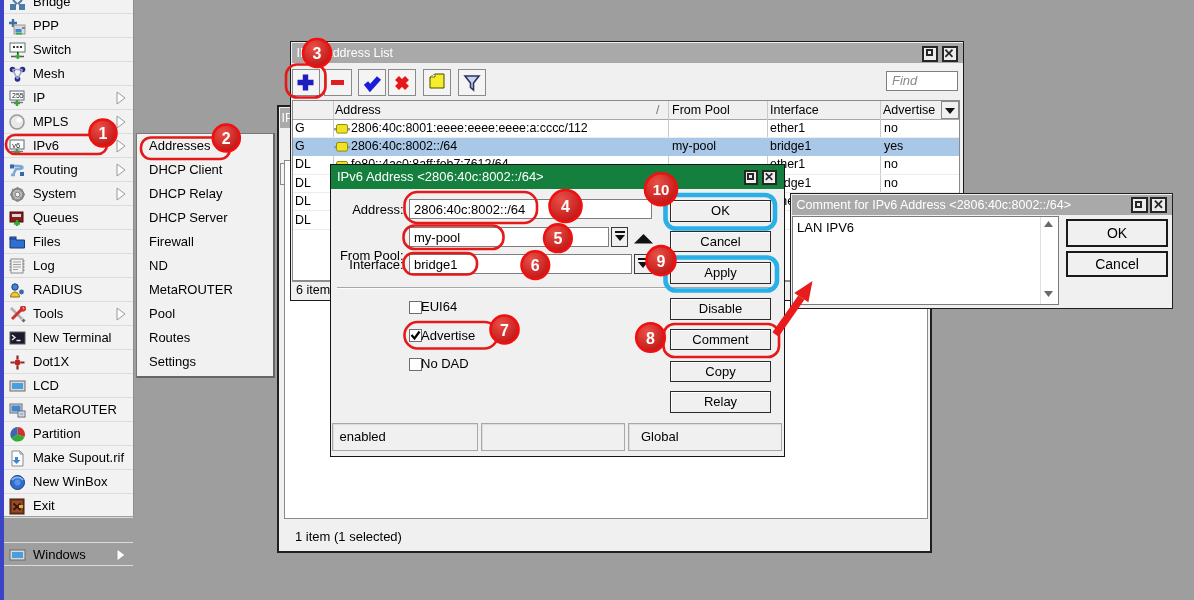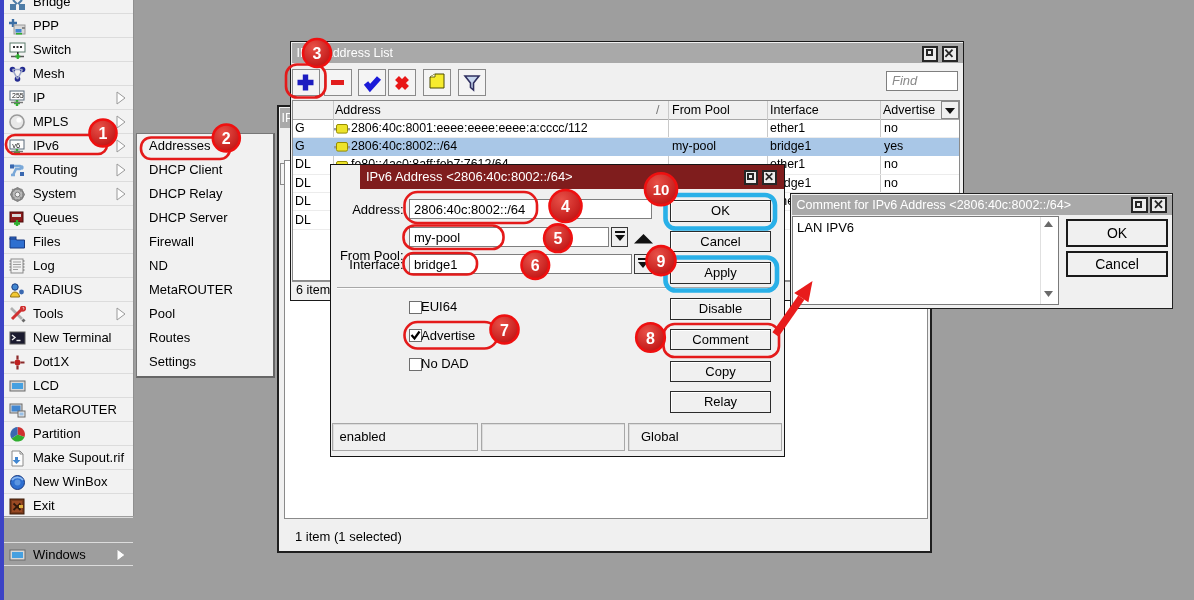--- a/index.html
+++ b/index.html
@@ -37,22 +37,22 @@
 #tableB{position:absolute;left:1px;top:57.5px;width:668px;height:181.5px;background:#fff;border:1px solid #8a8a8a;}
 #tableB .hdr{position:absolute;left:0;top:0;width:100%;height:19px;background:#f0f0f0;border-bottom:1px solid #a8a8a8;}
 .hcell{position:absolute;top:0;height:19px;line-height:19px;font-size:12.5px;}
 .vline{position:absolute;top:0;bottom:0;width:1px;background:#c9c9c9;}
 .row{position:absolute;left:0;width:100%;height:18.4px;font-size:12.4px;border-bottom:1px solid #ececec;}
 .row .c{position:absolute;top:0;line-height:17px;white-space:nowrap;}
 #statB{position:absolute;left:1px;top:239px;width:670px;height:19px;background:#f0f0f0;border-top:1px solid #909090;
   font-size:12.5px;line-height:17px;padding-left:4px;}
 
 #dlg{position:absolute;left:330px;top:164px;width:455px;height:293px;background:#f0f0f0;border:1.5px solid #141414;}
-#dlg .dtitle{position:absolute;left:0;top:0;right:0;height:24px;background:#7f1d1d;color:#fff;
-  font-size:13px;line-height:24px;padding-left:6px;margin-left:29px;}
+#dlg .dtitle{position:absolute;left:0;top:0;right:0;height:24px;background:#15803d;color:#fff;
+  font-size:13px;line-height:24px;padding-left:6px;}
 .lbl{position:absolute;font-size:13px;text-align:right;width:72.5px;left:0;white-space:nowrap;}
 .inp{position:absolute;background:#fff;border:1px solid #7e7e7e;font-size:13px;line-height:17px;padding:1px 0 0 4px;white-space:nowrap;}
 .drop{position:absolute;width:18px;height:20px;background:#f0f0f0;border:1px solid #3a3a3a;}
 .dbtn{position:absolute;left:339px;width:101px;height:21.5px;background:#f0f0f0;border:1px solid #2b2b2b;
   text-align:center;font-size:13px;line-height:20px;box-shadow:inset 1px 1px 0 #fff;}
 .cb{position:absolute;left:78px;width:13px;height:13px;background:#fff;border:1px solid #6e6e6e;}
 .cblbl{position:absolute;left:84px;font-size:13px;line-height:14px;padding-left:6px;}
 .scell{position:absolute;top:257.5px;height:28px;border:1px solid #a8a8a8;font-size:13px;line-height:26px;
   box-shadow:inset 1px 1px 0 #dcdcdc;padding-left:7px;}
 

